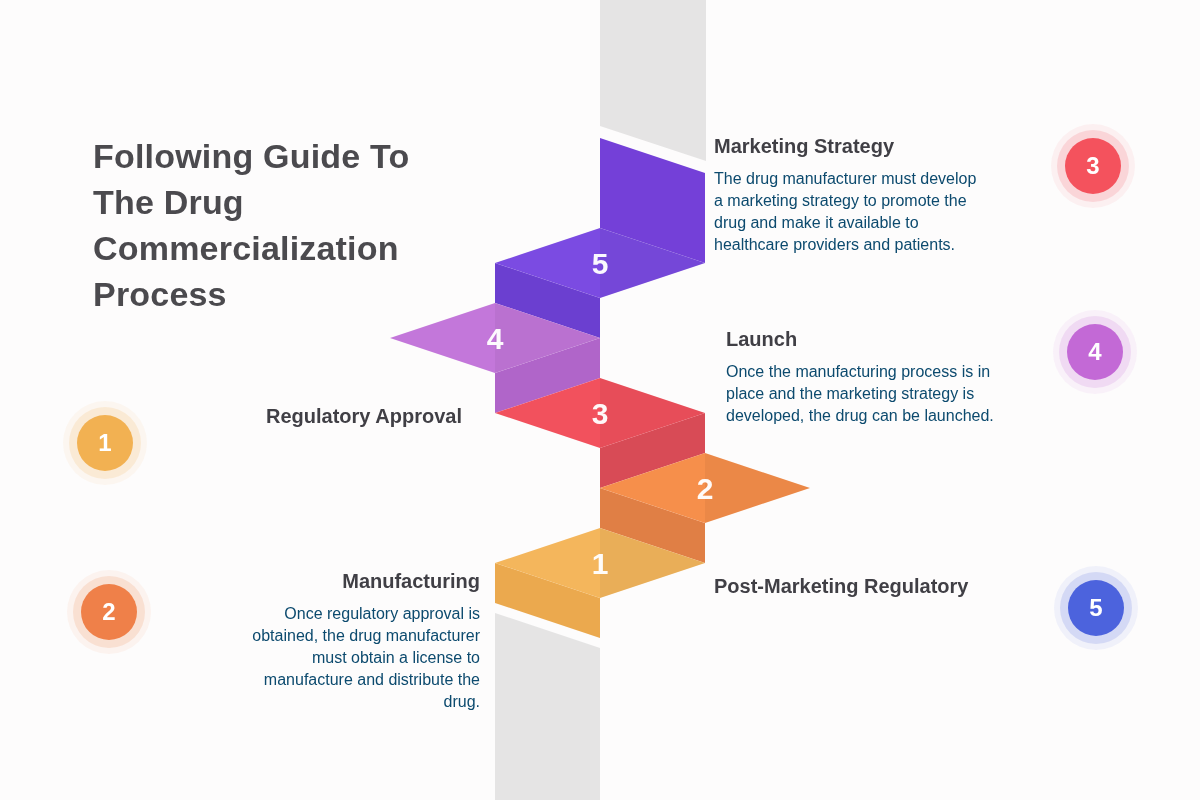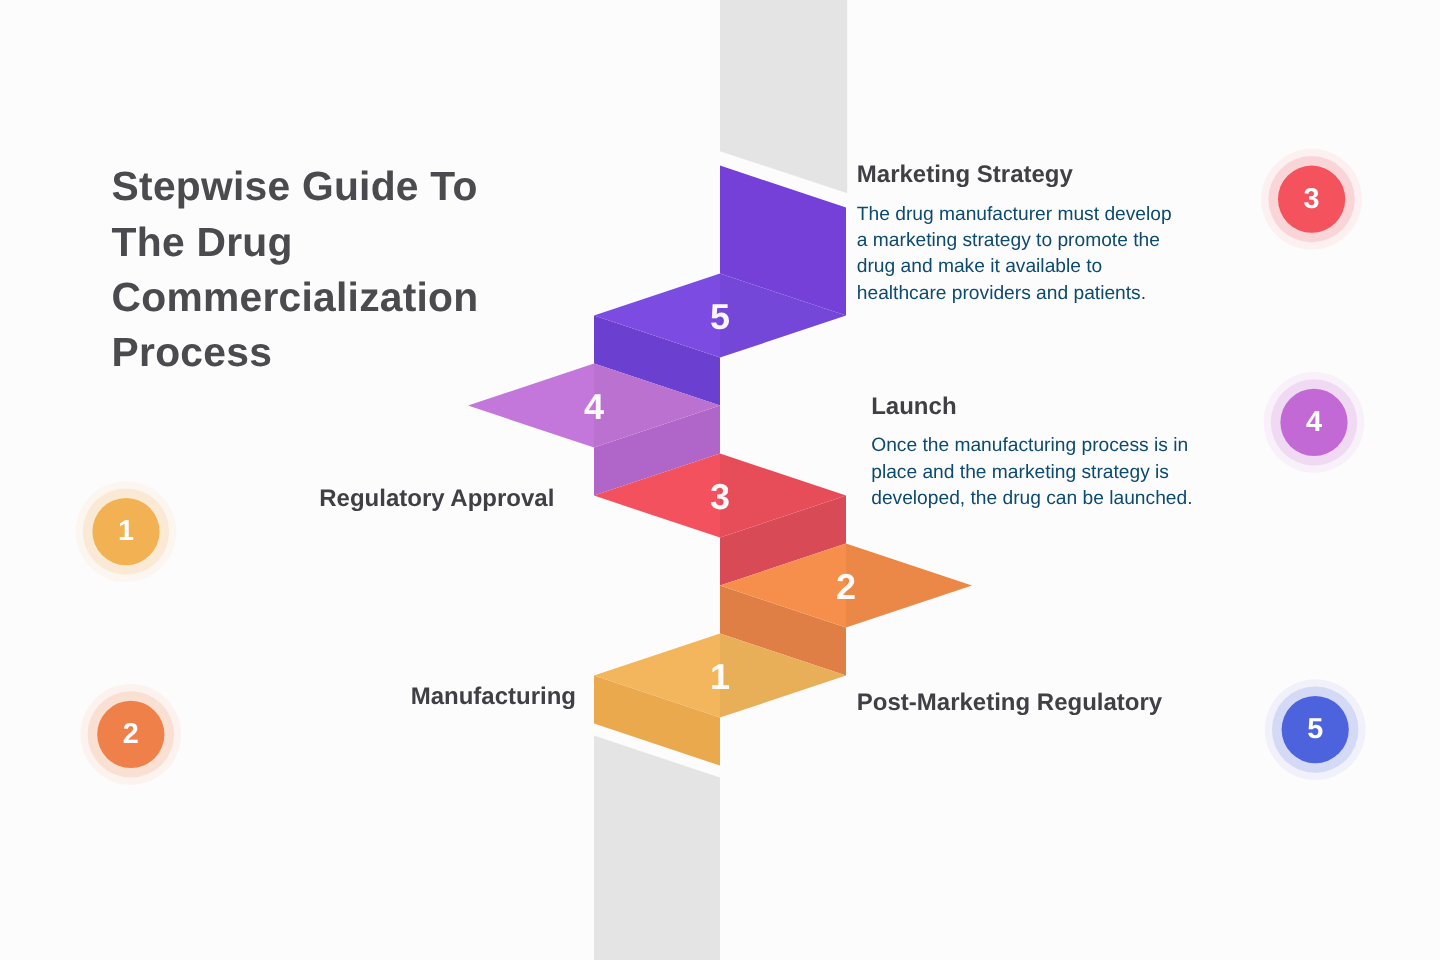--- a/index.html
+++ b/index.html
@@ -76,37 +76,42 @@
     <polygon points="600,488 705,453 810,488 705,523" fill="#f68f4b"></polygon>
     <polygon fill="rgba(0,0,0,0.045)" points="705,453 810,488 705,523"></polygon>
     <text x="705" y="499">2</text>
 
     <polygon points="495,563 600,598 600,638 495,603" fill="#eba94e"></polygon>
     <polygon points="495,563 600,528 705,563 600,598" fill="#f4b65c"></polygon>
     <polygon fill="rgba(0,0,0,0.045)" points="600,528 705,563 600,598"></polygon>
     <text x="600" y="574">1</text>
   </svg>
 
-  <h1 class="title">Stepwise Guide To
+  <h1 class="title">Following Guide To
 The Drug
 Commercialization
 Process</h1>
 
   <div class="badge badge-1" style="background: rgb(242, 177, 82); box-shadow: rgba(242, 177, 82, 0.17) 0px 0px 0px 8px, rgba(242, 177, 82, 0.07) 0px 0px 0px 14px;">
     <span>1</span>
   </div>
   <div class="item left item-1">
     <div class="item-heading">Regulatory Approval</div>
   </div>
 
   <div class="badge badge-2" style="background: rgb(239, 128, 73); box-shadow: rgba(239, 128, 73, 0.17) 0px 0px 0px 8px, rgba(239, 128, 73, 0.07) 0px 0px 0px 14px;">
     <span>2</span>
   </div>
   <div class="item left item-2">
     <div class="item-heading">Manufacturing</div>
+    <div class="item-body">Once regulatory approval is
+obtained, the drug manufacturer
+must obtain a license to
+manufacture and distribute the
+drug.</div>
   </div>
 
   <div class="badge badge-3" style="background: rgb(244, 82, 93); box-shadow: rgba(244, 82, 93, 0.17) 0px 0px 0px 8px, rgba(244, 82, 93, 0.07) 0px 0px 0px 14px;">
     <span>3</span>
   </div>
   <div class="item right item-3">
     <div class="item-heading">Marketing Strategy</div>
     <div class="item-body">The drug manufacturer must develop
 a marketing strategy to promote the
 drug and make it available to

